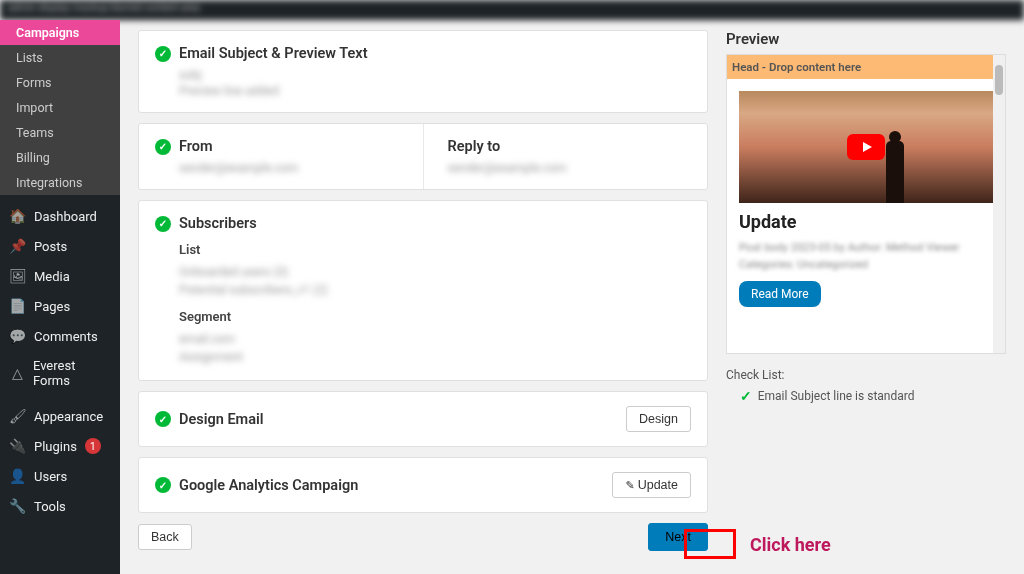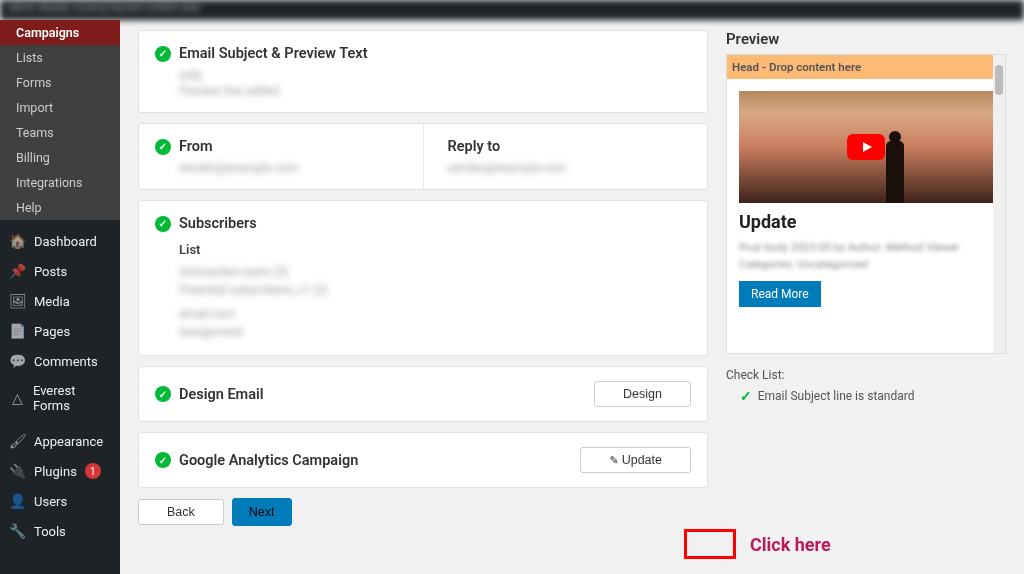--- a/index.html
+++ b/index.html
@@ -2,52 +2,52 @@
 <html><head>
 <meta charset="utf-8">
 <style>
 * { margin: 0; padding: 0; box-sizing: border-box; }
 body { font-family: -apple-system, BlinkMacSystemFont, "Segoe UI", Roboto, sans-serif; font-size: 13px; background: #f1f1f1; color: #444; width: 1024px; height: 574px; overflow: hidden; position: relative; }
 .topbar { height: 20px; background: #1d2327; border-bottom: 1px solid #000; filter: blur(3px); color: #aaa; font-size: 10px; padding: 2px 8px; }
 .sidebar { position: absolute; left: 0; top: 20px; width: 120px; height: 554px; background: #1d2327; color: #eee; overflow: hidden; }
 .sidebar-item { padding: 7px 10px; font-size: 13px; color: #eee; cursor: pointer; display: flex; align-items: center; gap: 8px; }
 .sidebar-item.active { background: #0073aa; color: #fff; }
 .sidebar-item.sub { padding: 5px 10px 5px 16px; font-size: 12.5px; background: #404040; color: #ccc; }
-.sidebar-item.sub.active { color: #fff; font-weight: 600; background: #7f1d1d; }
+.sidebar-item.sub.active { color: #fff; font-weight: 600; background: #ec4899; }
 .sidebar-icon { width: 16px; height: 16px; display: inline-flex; align-items: center; justify-content: center; color: rgba(240,246,252,0.6); font-size: 14px; }
 .badge-red { background: #d63638; color: #fff; border-radius: 9px; min-width: 16px; height: 16px; font-size: 10px; display: inline-flex; align-items: center; justify-content: center; padding: 0 5px; }
 .main { position: absolute; left: 120px; top: 20px; right: 0; bottom: 0; overflow: hidden; padding: 10px 18px; }
 .content-left { width: 570px; float: left; }
 .content-right { width: 280px; float: right; }
 .card { background: #fff; border: 1px solid #e0e0e0; border-radius: 3px; margin-bottom: 10px; padding: 14px 16px; }
 .card-header { display: flex; align-items: center; gap: 8px; font-weight: 600; font-size: 14.5px; color: #333; }
 .card-header .spacer { flex: 1; }
 .check-icon { width: 16px; height: 16px; border-radius: 50%; background: #00ba37; color: #fff; font-size: 10px; display: inline-flex; align-items: center; justify-content: center; font-weight: bold; }
 .blur-text { color: #999; filter: blur(3px); margin-top: 6px; font-size: 12px; margin-left: 24px; }
 .card-half { display: flex; padding: 0; }
 .half { flex: 1; padding: 14px 16px; }
 .half + .half { border-left: 1px solid #e8e8e8; }
 .sub-label { font-weight: 600; font-size: 13px; margin-top: 10px; margin-bottom: 4px; margin-left: 24px; color: #444; }
-.btn { border: 1px solid #ccc; background: #fff; padding: 5px 28px; border-radius: 3px; font-size: 12.5px; cursor: pointer; color: #333; }
+.btn { border: 1px solid #ccc; background: #fff; padding: 5px 12px; border-radius: 3px; font-size: 12.5px; cursor: pointer; color: #333; }
 .btn-primary { background: #007cba; border-color: #007cba; color: #000000; padding: 6px 16px; }
-.action-row { display: flex; gap: 8px; justify-content: flex-start; margin-top: 8px; align-items: center; }
+.action-row { display: flex; gap: 16px; justify-content: space-between; margin-top: 8px; align-items: center; }
 .preview-title { font-weight: 600; font-size: 15px; margin-bottom: 6px; color: #333; }
 .preview-box { background: #fff; border: 1px solid #ddd; height: 300px; position: relative; }
 .preview-scroll { position: absolute; right: 0; top: 0; width: 12px; height: 100%; background: #f0f0f0; }
 .preview-thumb { position: absolute; right: 2px; top: 10px; width: 8px; height: 30px; background: #bbb; border-radius: 4px; }
 .drop-head { background: #fdba74; text-align: left; padding: 5px; font-size: 11.5px; font-weight: 600; color: #555; }
 .preview-body { padding: 12px; }
 .video-thumb { width: 100%; height: 112px; background: linear-gradient(to bottom, #b8885f 0%, #d9a884 20%, #c97d5f 50%, #3e241a 100%); position: relative; display: flex; align-items: center; justify-content: center; }
 .silhouette { position: absolute; width: 18px; height: 62px; background: #1a0f0a; bottom: 0; left: 58%; border-radius: 5px 5px 0 0; }
 .silhouette::before { content: ''; position: absolute; top: -10px; left: 3px; width: 12px; height: 12px; background: #1a0f0a; border-radius: 50%; }
 .play-btn { width: 38px; height: 26px; background: #ff0000; border-radius: 6px; display: flex; align-items: center; justify-content: center; z-index: 2; }
 .play-tri { width: 0; height: 0; border-left: 9px solid #fff; border-top: 5px solid transparent; border-bottom: 5px solid transparent; margin-left: 2px; }
 .preview-heading { font-size: 18px; font-weight: 700; margin: 8px 0; color: #222; }
 .preview-meta { font-size: 11px; color: #888; filter: blur(2px); line-height: 1.5; }
-.read-more { background: #007cba; color: #fff; padding: 6px 12px; font-size: 12px; display: inline-block; margin-top: 8px; cursor: pointer; }
+.read-more { background: #007cba; color: #fff; padding: 6px 12px; font-size: 12px; display: inline-block; margin-top: 8px; cursor: pointer; border-radius: 8px; }
 .check-list { margin-top: 14px; font-size: 12px; color: #555; }
 .check-list-item { display: flex; align-items: center; gap: 6px; margin-top: 6px; padding-left: 14px; color: #555; }
 .click-highlight { position: absolute; border: 3px solid #ff0000; pointer-events: none; }
 .click-label { position: absolute; color: #be185d; font-weight: 700; font-size: 18px; }
 .edit-icon { font-size: 11px; margin-right: 3px; }
 .green-check { color: #00ba37; font-size: 14px; font-weight: bold; }
 </style>
 </head>
 <body>
 
@@ -55,21 +55,20 @@
 
 <div class="sidebar">
   <div id="submenu">
       <div class="sidebar-item sub active">Campaigns</div>
       <div class="sidebar-item sub">Lists</div>
       <div class="sidebar-item sub">Forms</div>
       <div class="sidebar-item sub">Import</div>
       <div class="sidebar-item sub">Teams</div>
       <div class="sidebar-item sub">Billing</div>
       <div class="sidebar-item sub">Integrations</div>
-      <div class="sidebar-item sub">Help</div>
     </div>
   <div style="height:6px;background:#1d2327"></div>
   <div id="mainmenu">
       <div class="sidebar-item">
         <span class="sidebar-icon">🏠</span>
         <span>Dashboard</span>
       </div>
       <div class="sidebar-item">
         <span class="sidebar-icon">📌</span>
         <span>Posts</span>
@@ -140,20 +139,21 @@
     </div>
 
     <div class="card">
       <div class="card-header">
           <span class="check-icon">✓</span>
           <span>Subscribers</span>
         </div>
       <div class="sub-label">List</div>
       <div class="blur-text" style="white-space:pre-line;line-height:1.5">Onboarded users (3)
 Potential subscribers_v1 (2)</div>
+      <div class="sub-label">Segment</div>
       <div class="blur-text" style="white-space:pre-line;line-height:1.5">email.com
 Assignment</div>
     </div>
 
     <div class="card">
       <div class="card-header">
         <span class="check-icon">✓</span>
         <span>Design Email</span>
         <span class="spacer"></span>
         <button class="btn">Design</button>

